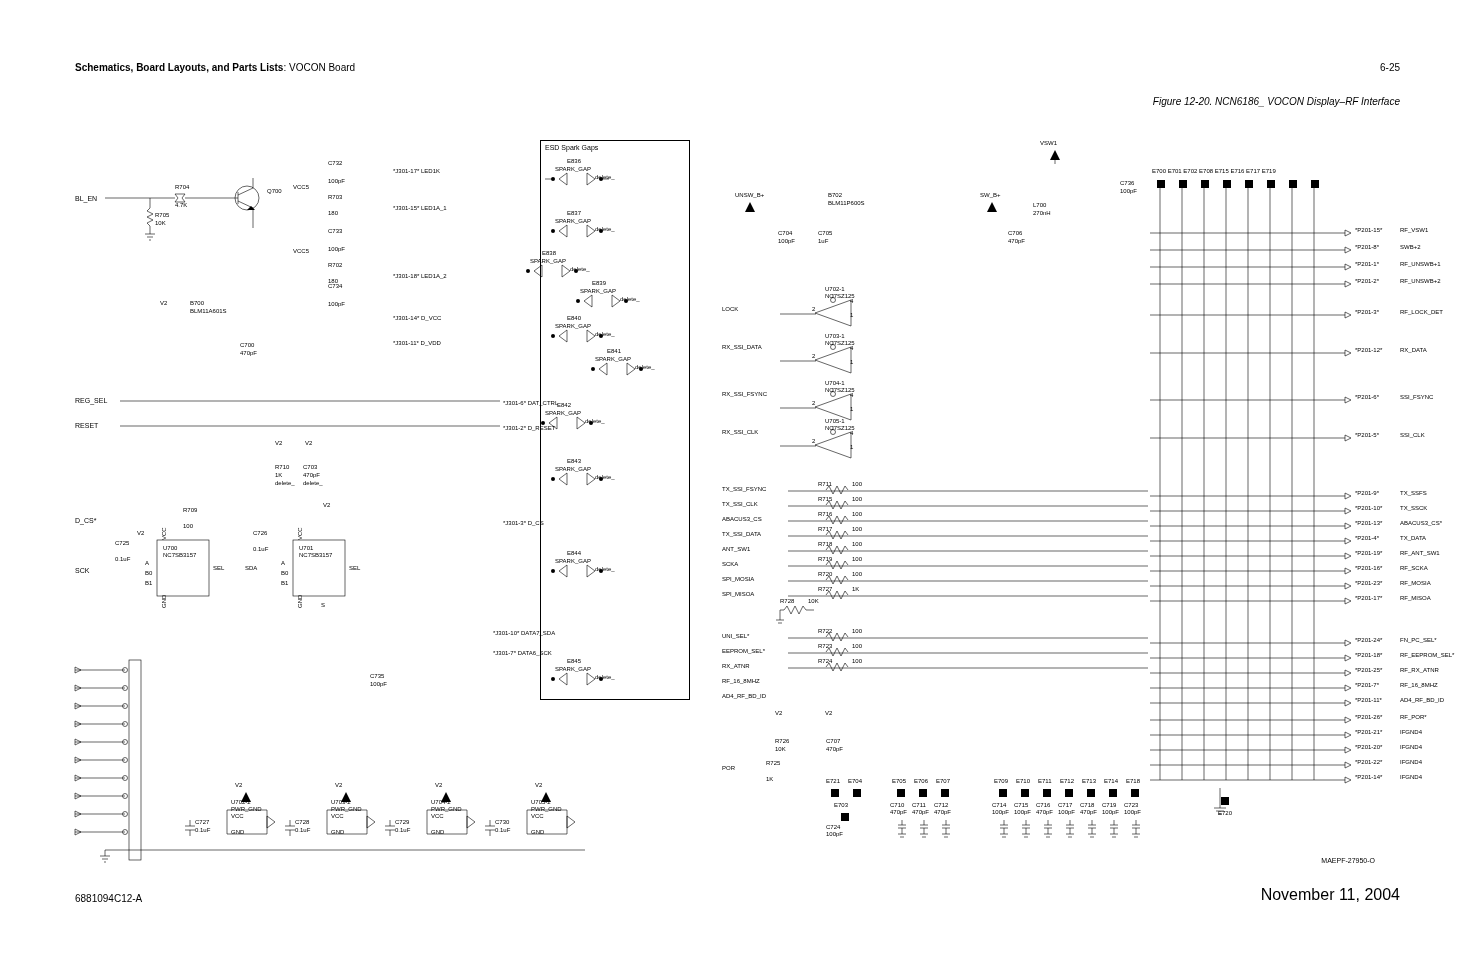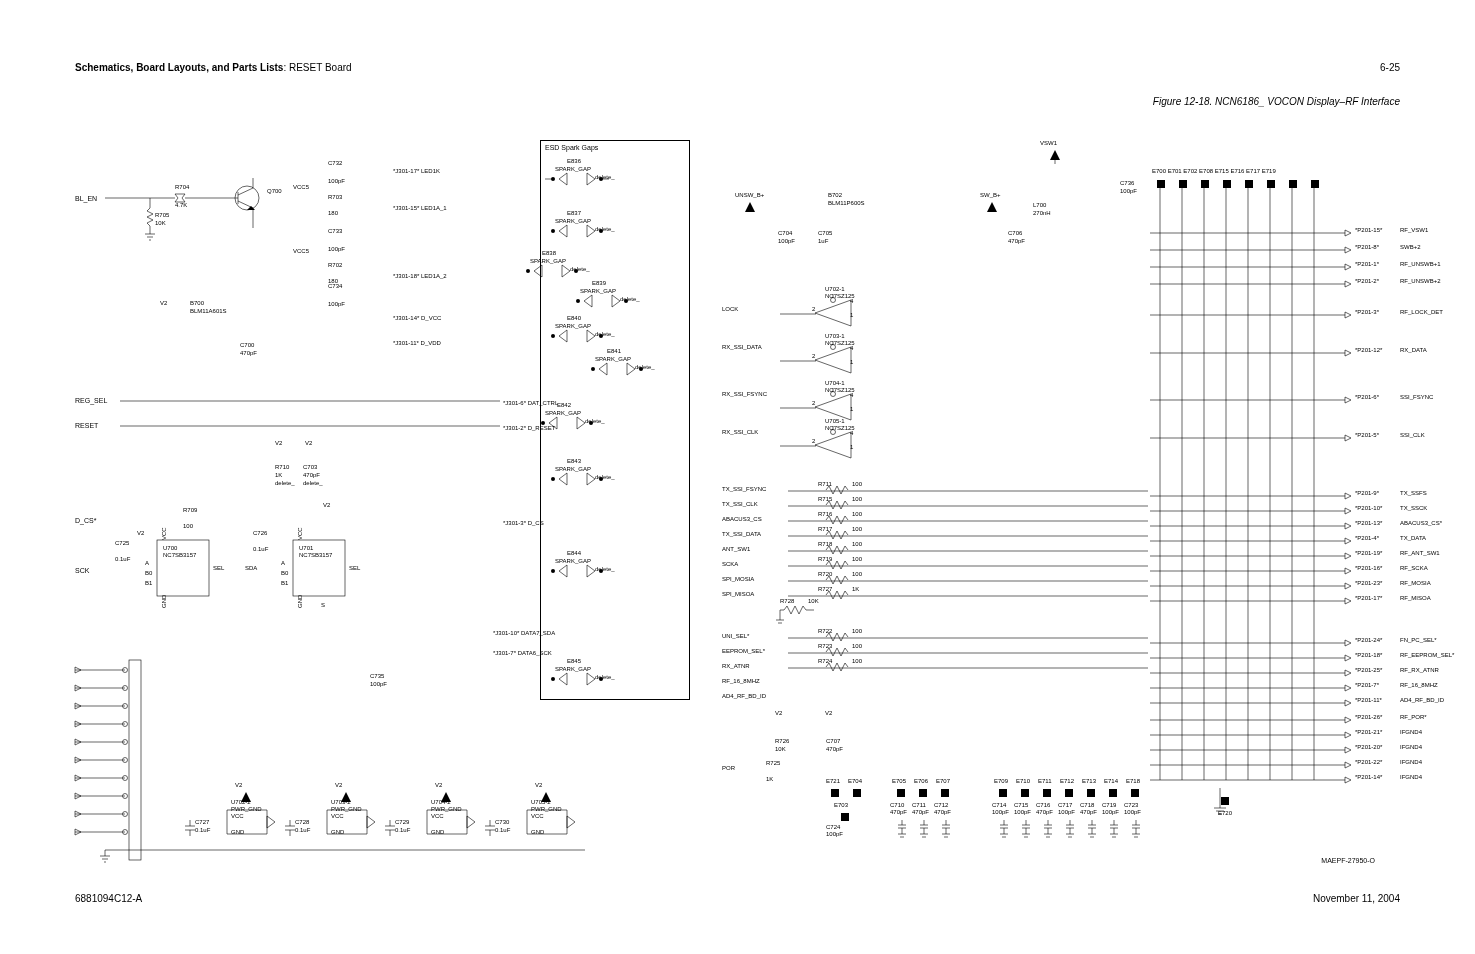--- a/index.html
+++ b/index.html
@@ -2,35 +2,35 @@
 <html><head>
 <meta charset="utf-8">
 <style>
 * { margin:0; padding:0; box-sizing:border-box; }
 body { font-family:Arial,Helvetica,sans-serif; font-size:7px; color:#000; background:#fff; width:1475px; height:954px; position:relative; }
 .header { position:absolute; top:62px; left:75px; font-size:10px; }
 .header b { font-weight:bold; }
 .pagenum { position:absolute; top:62px; right:75px; font-size:10px; }
 .figtitle { position:absolute; top:96px; right:75px; font-size:10px; font-style:italic; }
 .footer-left { position:absolute; bottom:50px; left:75px; font-size:10px; }
-.footer-right { position:absolute; bottom:50px; right:75px; font-size:10px; }
+.footer-right { position:absolute; bottom:50px; right:75px; font-size:16px; }
 .maepf { position:absolute; bottom:90px; right:100px; font-size:7px; }
 .area { position:absolute; }
 .lbl { position:absolute; font-size:7px; white-space:nowrap; }
 .lbl.tiny { font-size:6px; }
 svg.sym { position:absolute; overflow:visible; }
 line.wire { stroke:#000; stroke-width:0.6; }
 .esd-box { position:absolute; border:0.6px solid #000; }
 </style>
 </head>
 <body>
 
-<div class="header"><b>Schematics, Board Layouts, and Parts Lists</b><span>: RESET Board</span></div>
+<div class="header"><b>Schematics, Board Layouts, and Parts Lists</b><span>: VOCON Board</span></div>
 <div class="pagenum">6-25</div>
-<div class="figtitle">Figure 12-18. NCN6186_ VOCON Display–RF Interface</div>
+<div class="figtitle">Figure 12-20. NCN6186_ VOCON Display–RF Interface</div>
 <div class="footer-left">6881094C12-A</div>
 <div class="footer-right">November 11, 2004</div>
 <div class="maepf">MAEPF-27950-O</div>
 
 <div class="area" style="left:75px; top:140px; width:620px; height:730px;">
 
   <div class="esd-box" style="left:465px; top:0px; width:150px; height:560px;"></div>
   <div class="lbl" style="left:470px; top:4px;">ESD Spark Gaps</div>
 
   <div class="lbl" style="left:0px; top:55px;">BL_EN</div>

